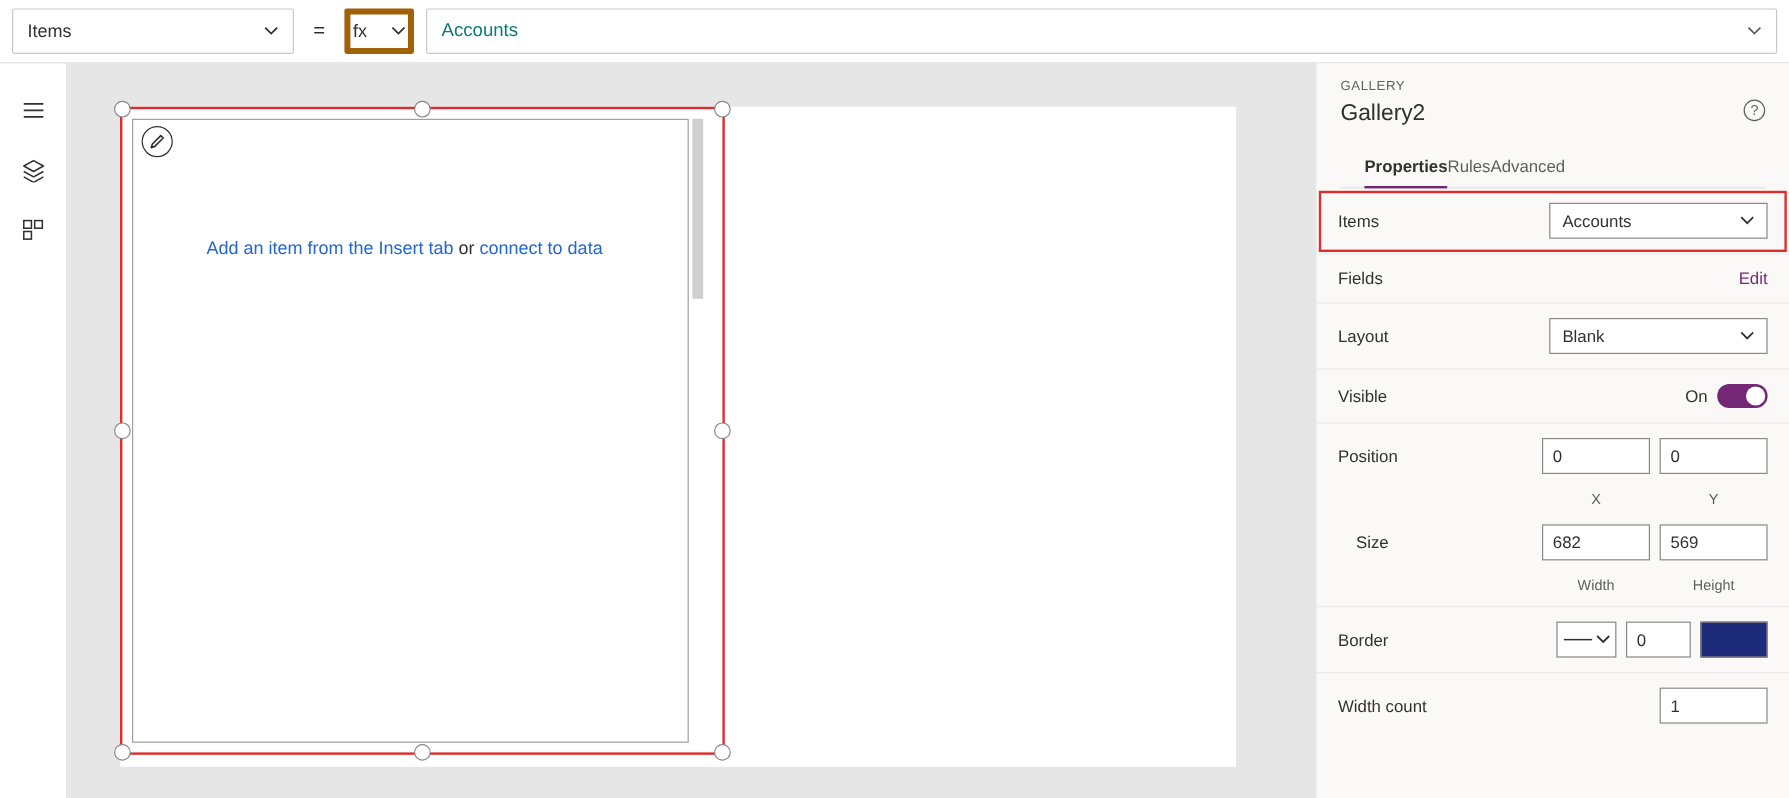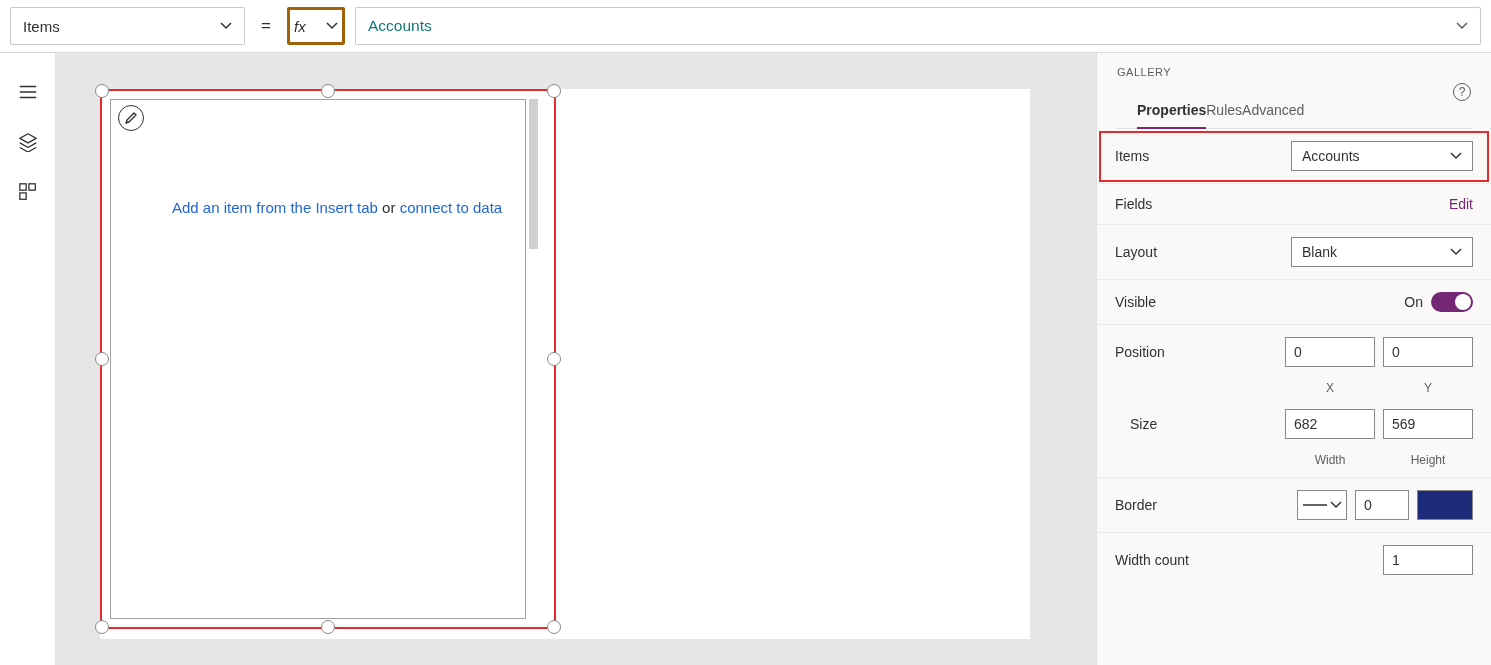--- a/index.html
+++ b/index.html
@@ -11,23 +11,23 @@
     border-bottom: 1px solid #d9d9d9; padding: 0 10px; gap: 10px;
     background: #fff;
   }
   .property-select {
     width: 235px; height: 38px; border: 1px solid #c8c8c8; border-radius: 2px;
     display: flex; align-items: center; justify-content: space-between;
     padding: 0 12px; font-size: 15px; color: #323130; background:#fff;
   }
   .eq { font-size: 17px; color:#323130; padding: 0 6px; }
   .fx-btn {
-    height: 38px; width: 58px; border: 3px solid #a16207; border-radius: 2px;
+    height: 38px; width: 58px; border: 5px solid #a16207; border-radius: 2px;
     display: flex; align-items: center; justify-content: center; gap:20px;
-    font-style: italic; font-size: 15px; color:#323130; background:#fff;
+    font-size: 15px; color:#323130; background:#fff;
   }
   .formula-input {
     flex:1; height: 38px; border: 1px solid #c8c8c8; border-radius: 2px;
     display: flex; align-items: center; padding: 0 12px; font-size: 15.5px;
     color: #0e7878; font-family: Consolas, monospace; background:#fff;
     justify-content: space-between;
   }
 
   
   .main { display:flex; height: calc(665px - 53px); }
@@ -39,21 +39,21 @@
   .rail-icon { width:22px; height:22px; color:#323130; display:flex; align-items:center; justify-content:center; }
 
   .canvas-area {
     flex:1; background:#e6e6e6; position:relative; overflow:hidden;
   }
   .app-frame {
     position:absolute; left:44px; top:36px; width:930px; height:550px;
     background:#fff;
   }
   .selected-gallery {
-    position:absolute; left:0; top:0; width:456px; height:540px;
+    position:absolute; left:0; top:0; width:504px; height:540px;
     border:2px solid #e02c2c;
   }
   .gallery-inner {
     position:absolute; left:8px; top:8px; right:28px; bottom:8px;
     border:1px solid #a19f9d;
   }
   .scrollbar-thumb {
     position:absolute; top:8px; right:16px; width:9px; height:150px;
     background:#cfcfcf; border-radius:0;
   }
@@ -174,20 +174,21 @@
         <div class="resize-handle rh-sw"></div>
         <div class="resize-handle rh-s"></div>
         <div class="resize-handle rh-se"></div>
       </div>
     </div>
   </div>
 
   <div class="props">
     <div class="props-header">
       <div class="props-type">GALLERY</div>
+      <div class="props-name">Gallery2</div>
       <div class="help-icon">?</div>
       <div class="tabs">
         <div class="tab active">Properties</div>
         <div class="tab">Rules</div>
         <div class="tab">Advanced</div>
       </div>
     </div>
 
     <div class="prop-row highlight">
       <span class="prop-label">Items</span>

